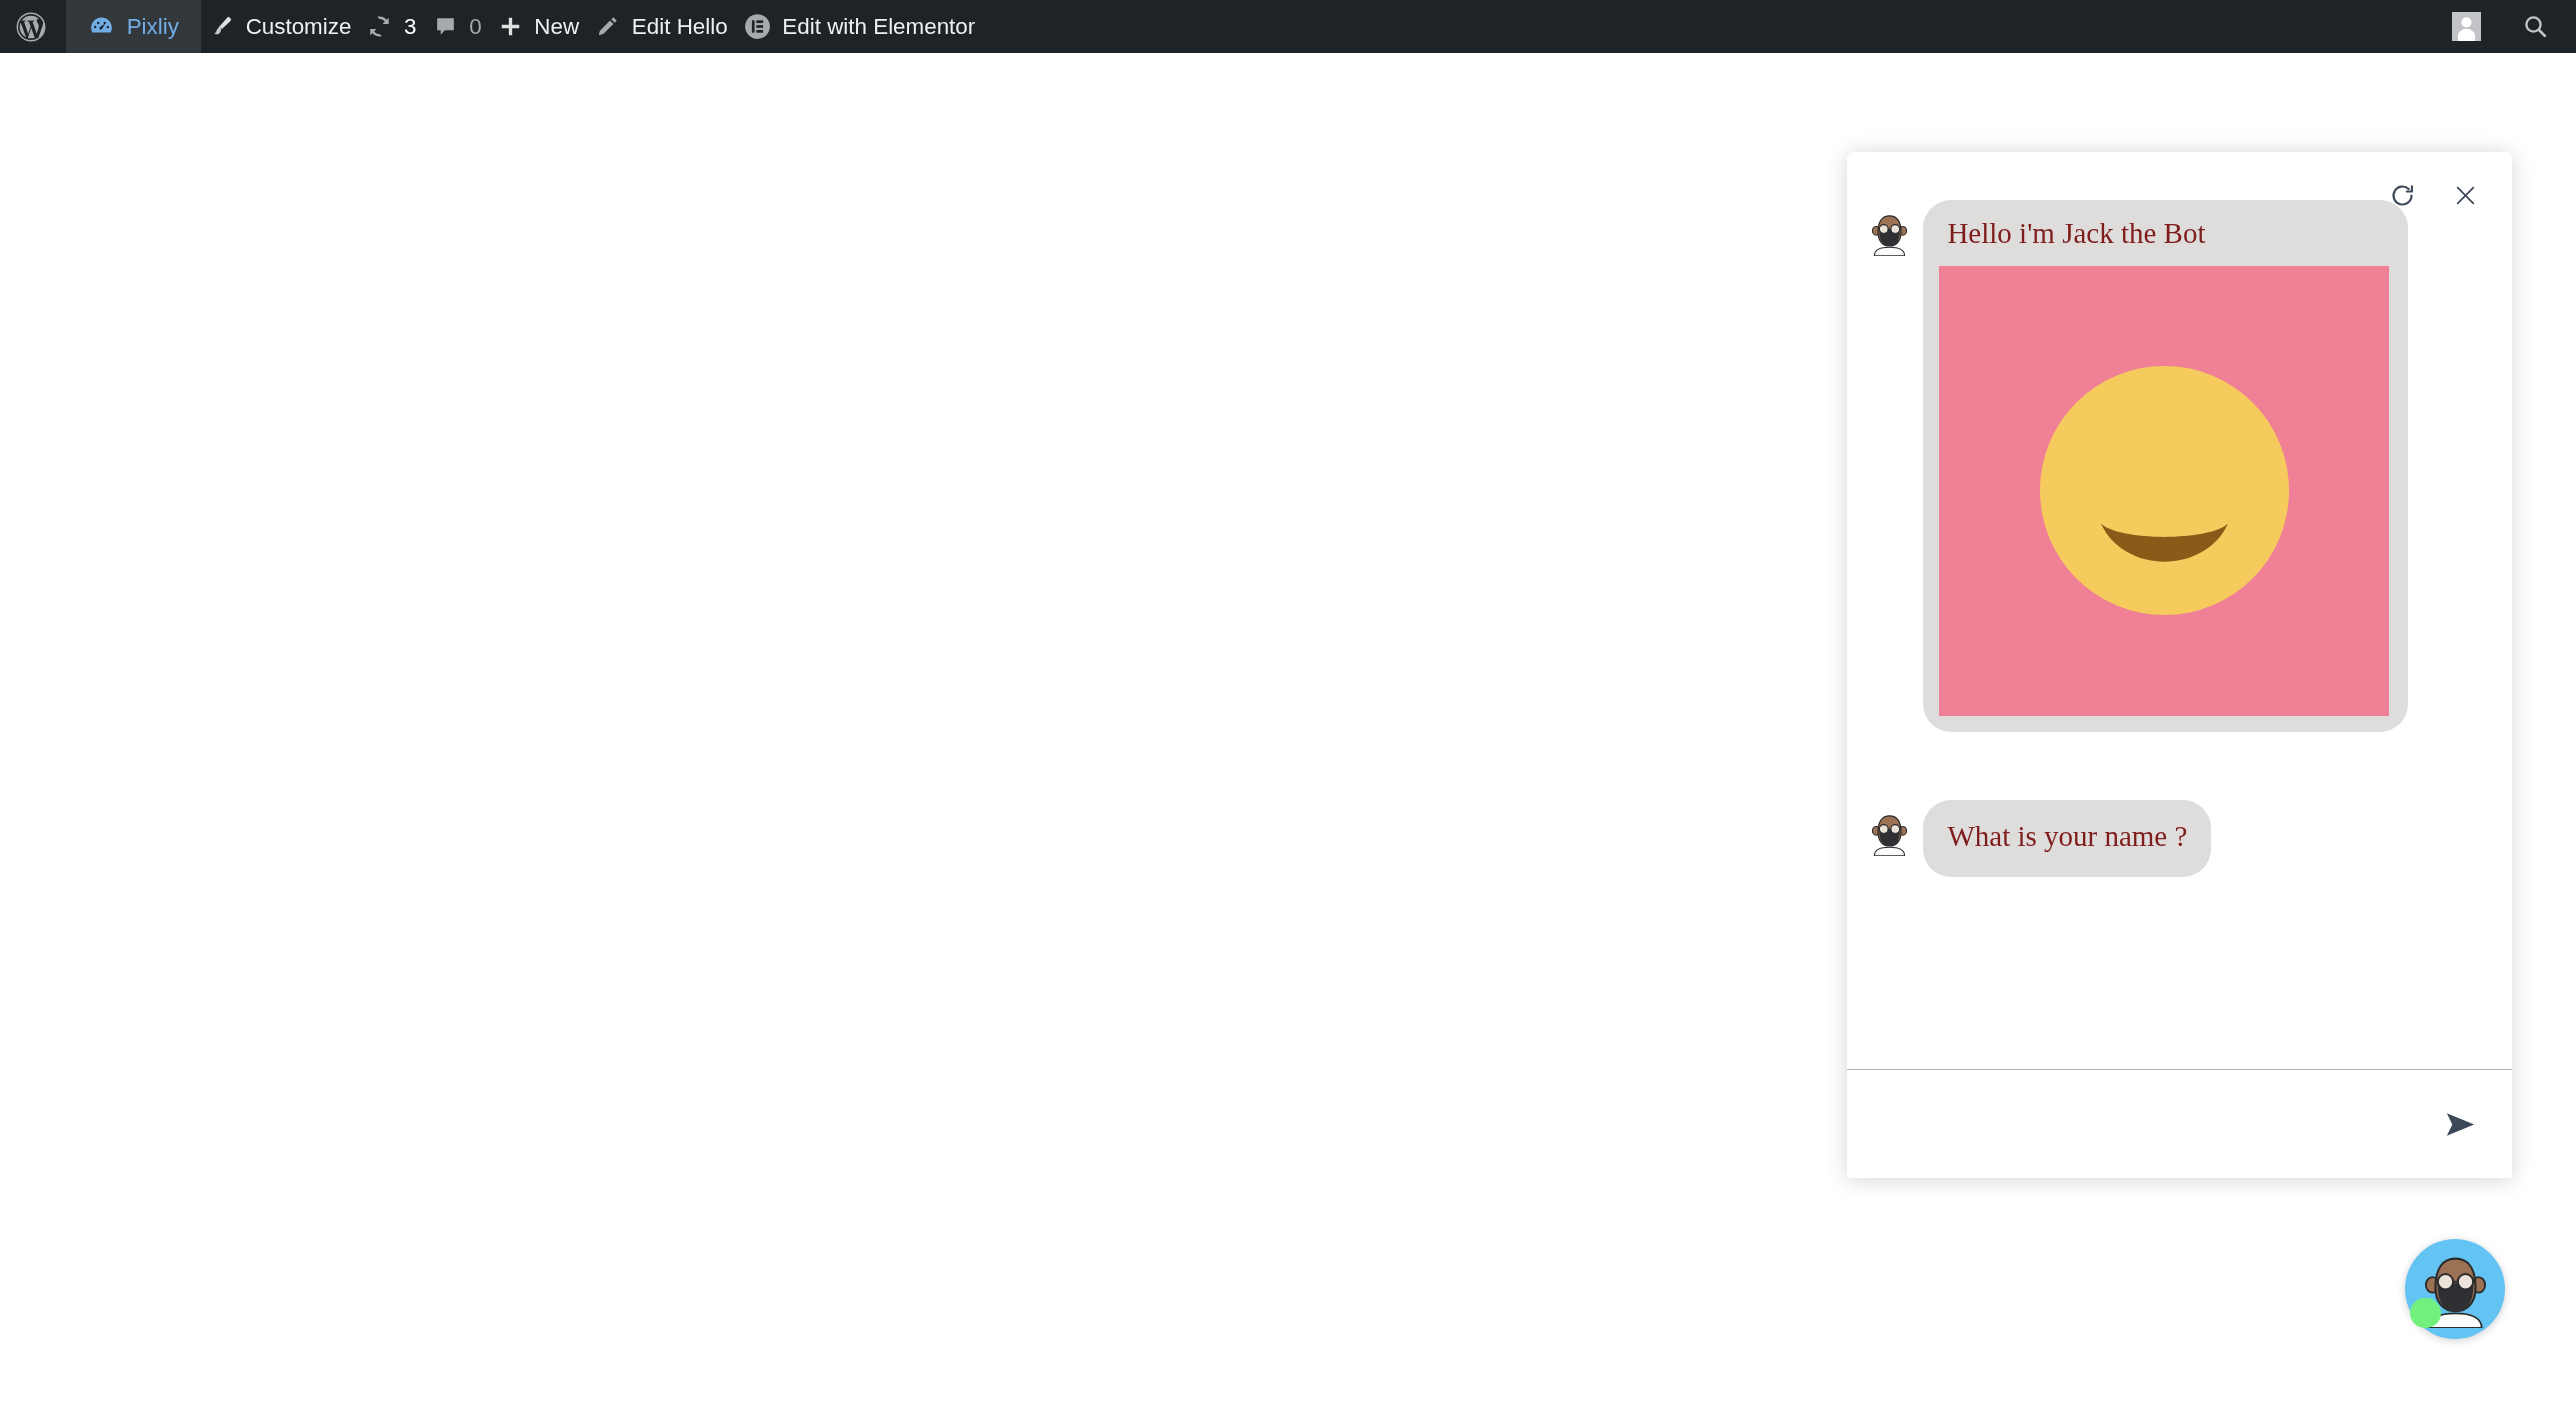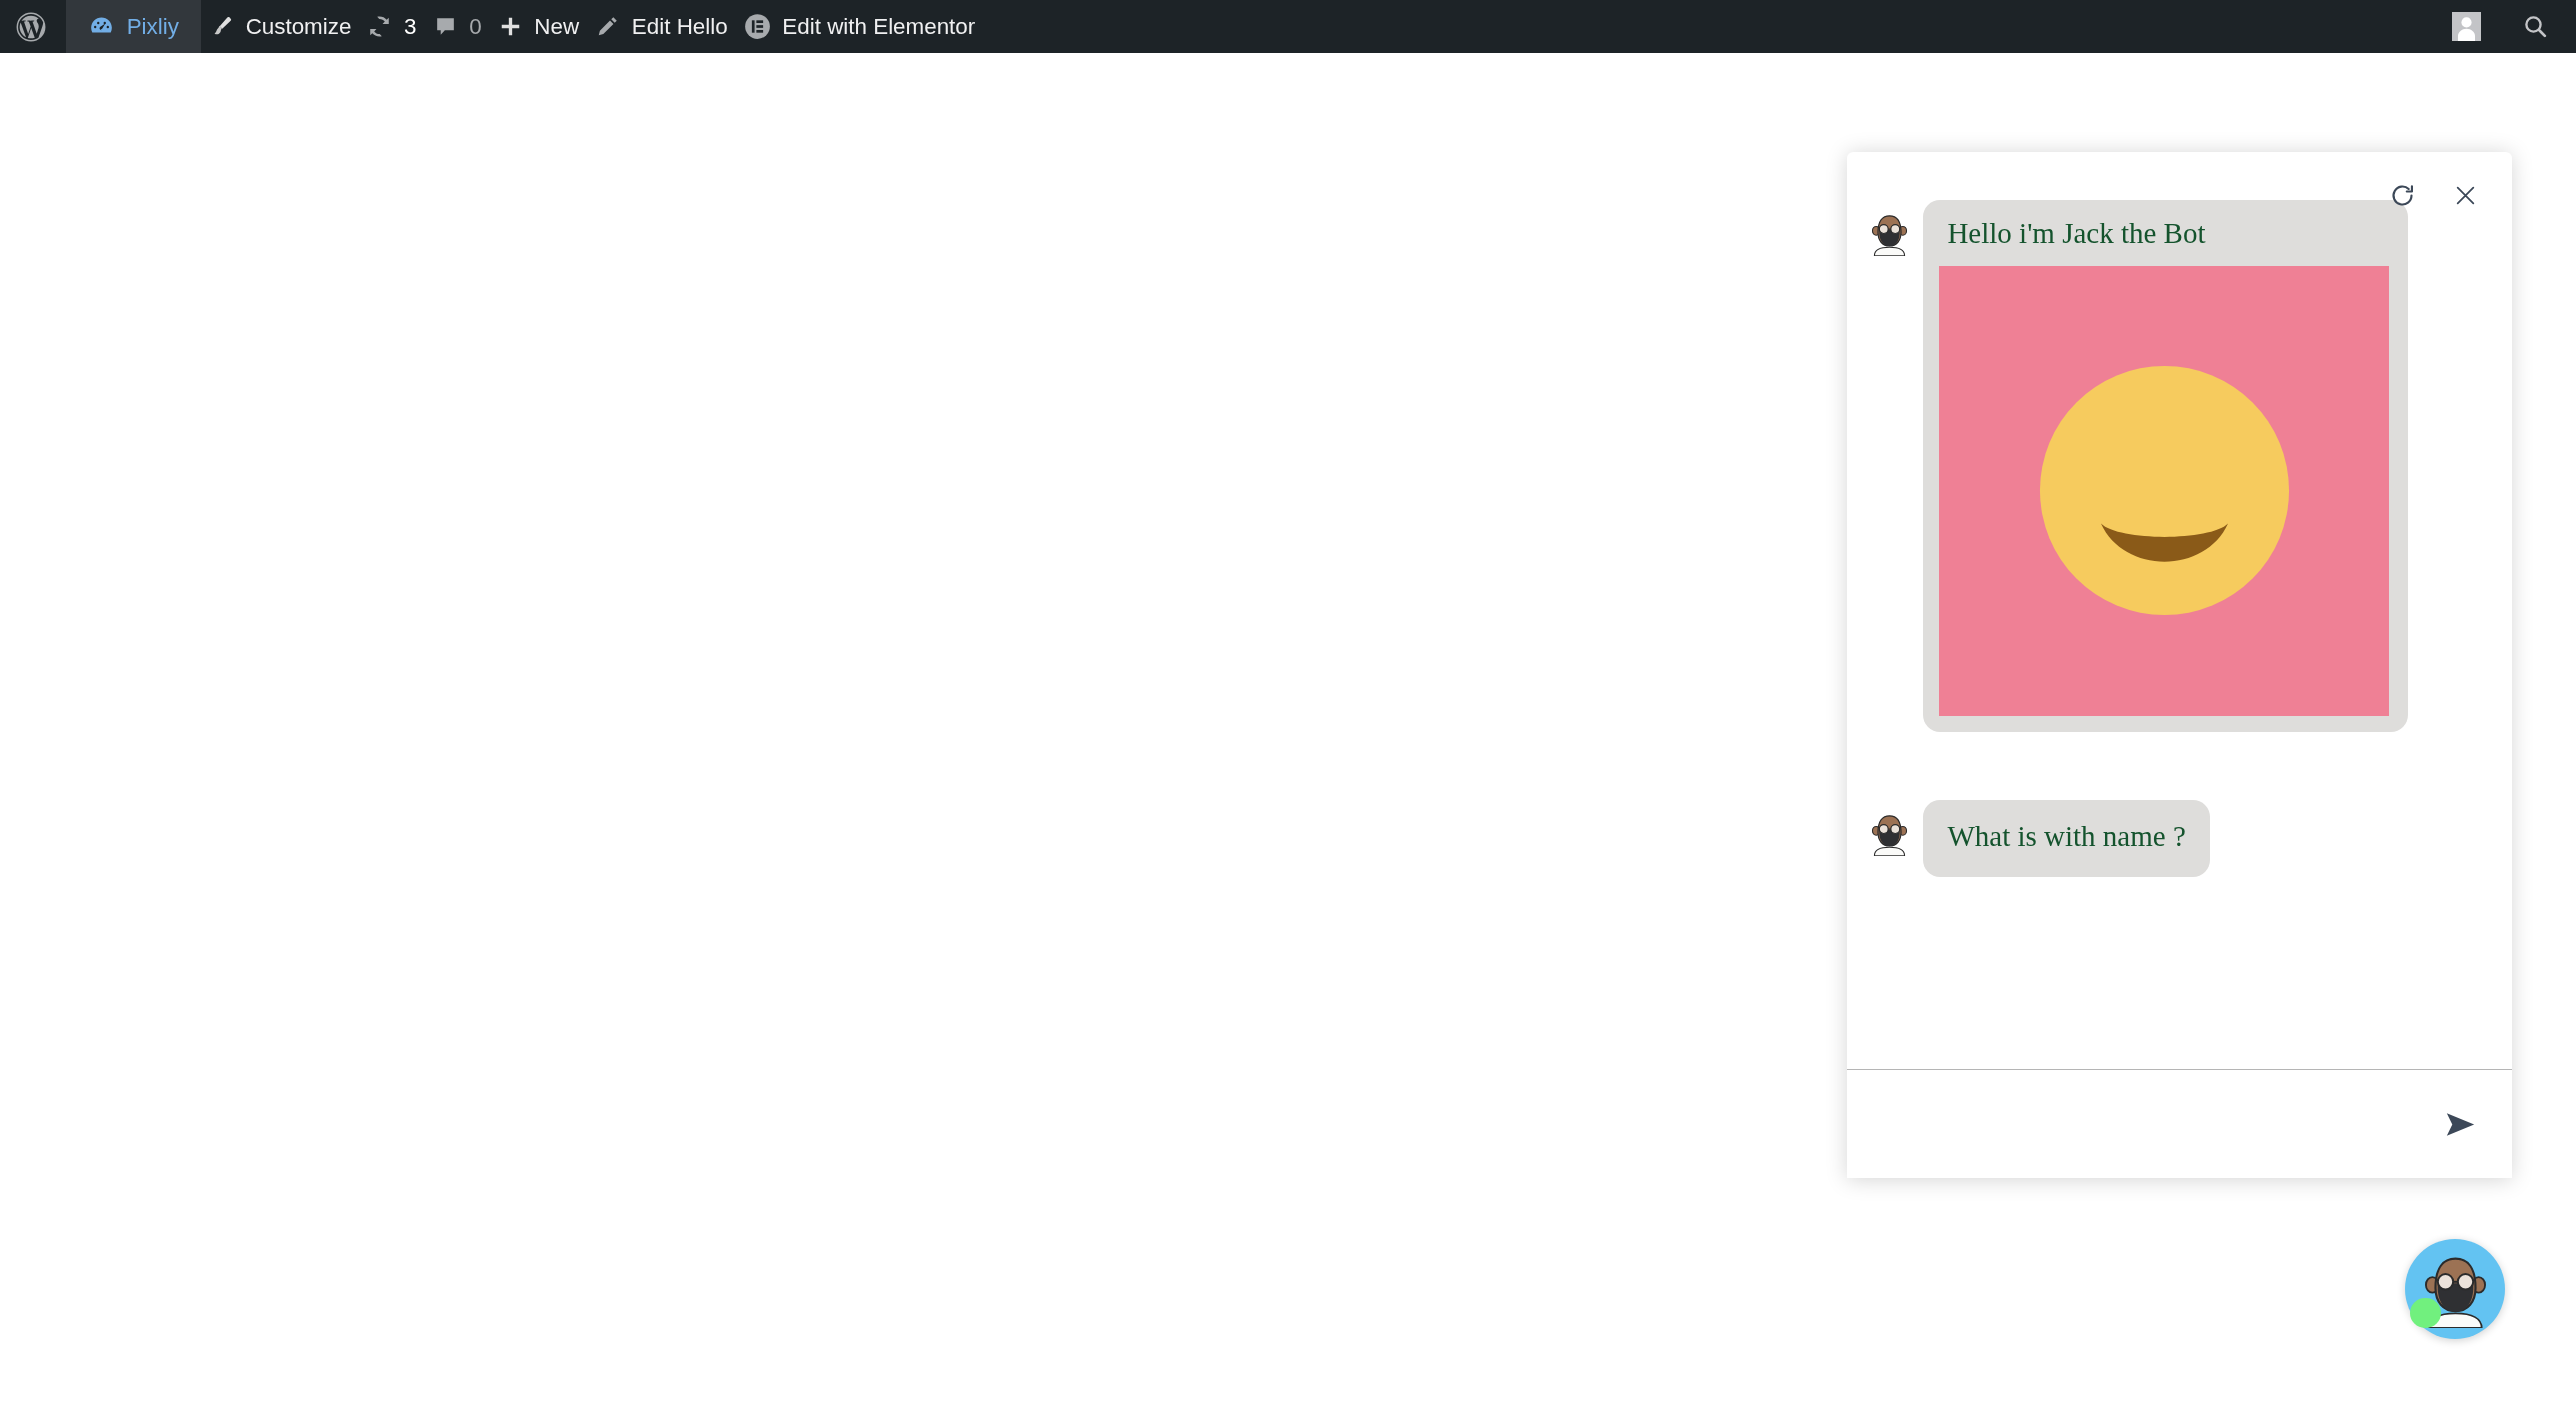--- a/index.html
+++ b/index.html
@@ -108,22 +108,22 @@
     gap: 14.4px;
     margin-bottom: 47px;
   }
   .msg-avatar {
     width: 39px; height: 45px;
     flex: 0 0 39px;
     margin-top: 10.8px;
   }
   .bubble {
     background: #dedddb;
-    border-radius: 17px;
-    color: #14532d;
+    border-radius: 28px;
+    color: #7f1d1d;
     font-family: "Liberation Serif", serif;
   }
   .bubble.with-media {
     padding: 15.3px 16px 16px 16px;
     width: 485px;
   }
   .bubble.text-only {
     padding: 18px 24px 21.5px 24px;
   }
   .bubble-text {
@@ -369,21 +369,21 @@
           <ellipse cx="37" cy="22" rx="4.2" ry="5" fill="#9c7254" stroke="#2b2b2b" stroke-width="1.2"></ellipse>
           <path d="M9 24 C9 11 14 5 22 5 C30 5 35 11 35 24 C35 33 30 39 22 39 C14 39 9 33 9 24 Z" fill="#9c7254" stroke="#2b2b2b" stroke-width="1.4"></path>
           <path d="M10.5 22 C12 20.5 32 20.5 33.5 22 C34 30 31 39 22 39.5 C13 39 10 30 10.5 22 Z" fill="#2f3033"></path>
           <circle cx="15.5" cy="20" r="5" fill="#ebe2da" stroke="#2b2b2b" stroke-width="1.3"></circle>
           <circle cx="28.5" cy="20" r="5" fill="#ebe2da" stroke="#2b2b2b" stroke-width="1.3"></circle>
           <path d="M20.5 20h3" stroke="#2b2b2b" stroke-width="1.3" fill="none"></path>
           <path d="M5 50 C5 44 11 40.5 22 40.5 C33 40.5 39 44 39 50 Z" fill="#fbfbf9" stroke="#2b2b2b" stroke-width="1.2"></path>
         </svg>
       </span>
       <div class="bubble text-only">
-        <div class="bubble-text">What is with name ?</div>
+        <div class="bubble-text">What is your name ?</div>
       </div>
     </div>
 
   </div>
 
   <div id="chat-footer">
     <input id="chat-input" type="text" placeholder="" style="">
     <button id="send-btn">
       <span class="ico">
         <svg width="41" height="41" viewBox="0 0 24 24">

